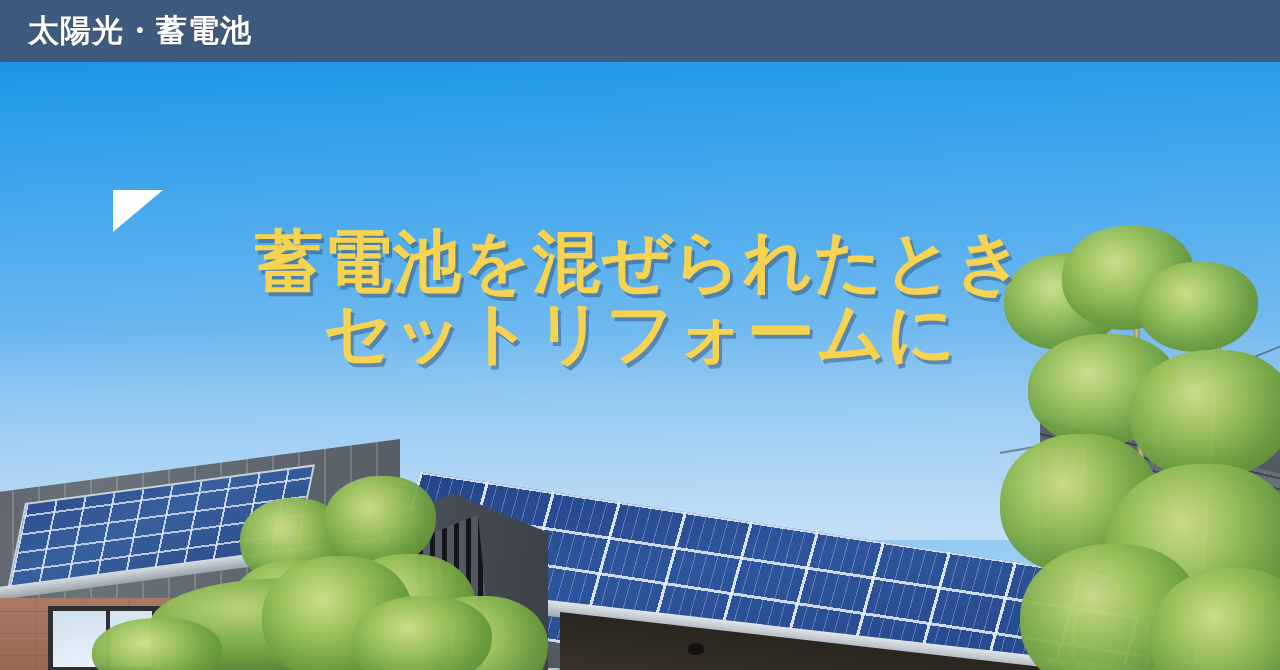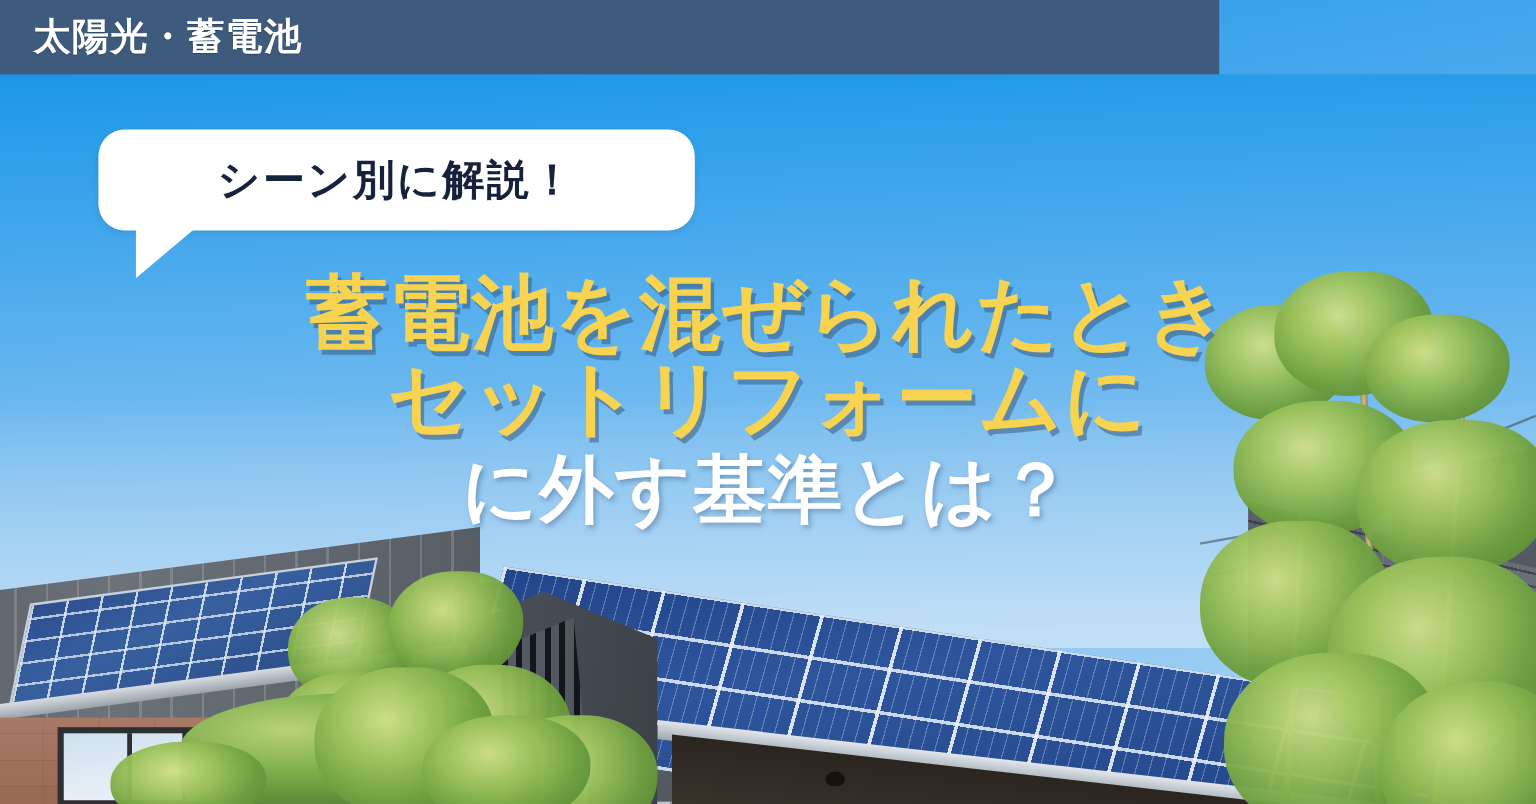--- a/index.html
+++ b/index.html
@@ -185,21 +185,21 @@
     position:absolute; left:232px; top:520px; width:330px; height:160px;
   }
   .hedge-left {
     position:absolute; left:150px; top:578px; width:300px; height:100px;
     background:radial-gradient(ellipse at 30% 30%, #b9d37a 0%, #7fae4c 35%, #568034 70%, #3d6126 100%);
     border-radius:46% 54% 18% 24%;
   }
 
   
   .topbar {
-    position:absolute; left:0; top:0; width:1016px; height:62px;
+    position:absolute; left:0; top:0; width:1280px; height:62px;
     background:#3e5a7c;
     display:flex; align-items:center;
   }
   .topbar-title {
     color:#ffffff;
     font-size:31px;
     font-weight:bold;
     letter-spacing:1px;
     margin-left:28px;
     text-shadow:0 1px 1px rgba(0,0,0,.22);
@@ -326,24 +326,20 @@
     <div class="hedge-left"></div>
     <div class="leafy" style="position:absolute;left:262px;top:556px;width:150px;height:124px;"></div>
     <div class="leafy" style="position:absolute;left:352px;top:596px;width:140px;height:92px;"></div>
     <div class="leafy" style="position:absolute;left:92px; top:618px;width:130px;height:70px;"></div>
   </div>
 
   <div class="topbar">
     <span class="topbar-title">太陽光・蓄電池</span>
   </div>
 
-  <div class="bubble">
-    <span class="bubble-text">シーン別に解説！</span>
-  </div>
   <div class="bubble-tail"></div>
 
   <div class="headline">
     <span class="hl-line hl-yellow hl-l2">蓄電池を混ぜられたとき</span>
     <span class="hl-line hl-yellow">セットリフォームに</span>
-    <span class="hl-line hl-white  hl-l3">に外す基準とは？</span>
   </div>
 
 </div>
 
 </body></html>

